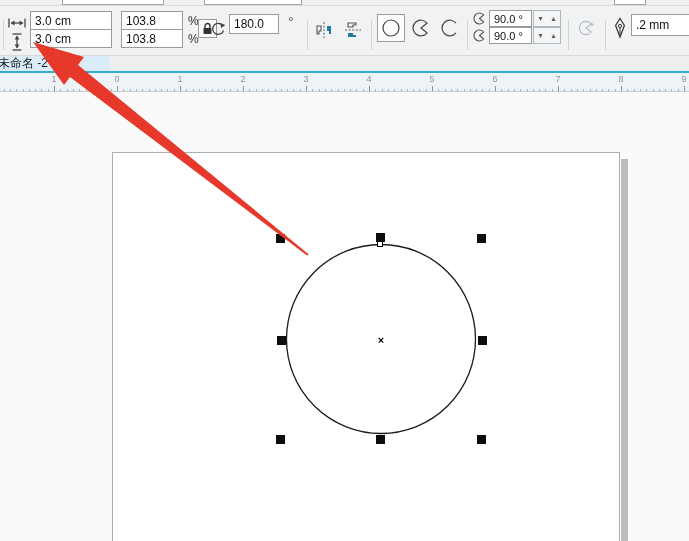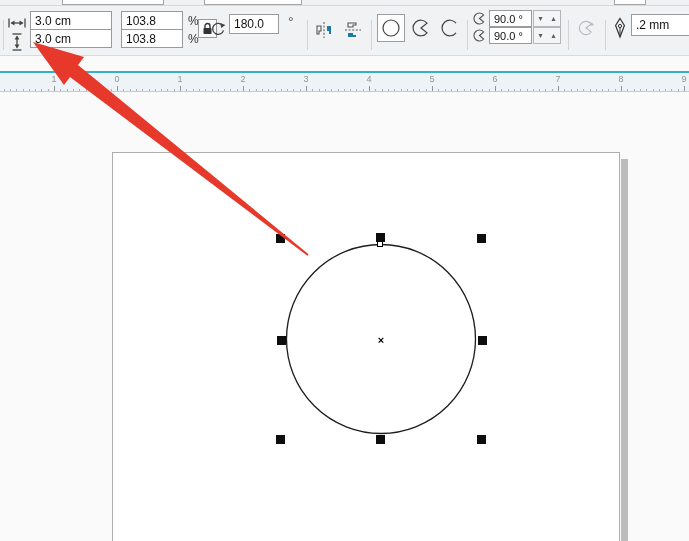--- a/index.html
+++ b/index.html
@@ -173,20 +173,25 @@
     <div class="icnbox" style="left:612px;top:10px;width:16px;height:24px;">
       <svg width="14" height="22" viewBox="0 0 14 22">
         <path d="M7,1.5 L11.4,8.5 L7,20 L2.6,8.5 Z" fill="none" stroke="#333" stroke-width="1.2"></path>
         <circle cx="7" cy="9" r="1.6" fill="none" stroke="#333" stroke-width="1"></circle>
         <line x1="7" y1="10.6" x2="7" y2="19" stroke="#333" stroke-width="1"></line>
       </svg>
     </div>
     <input class="fld" style="left: 631px; top: 8px; width: 62px; height: 22px;" value=".2 mm">
   </div>
 
+  <div class="tab-bar">
+    <div class="tab-active">
+      <span class="tab-label">未命名 -2</span>
+    </div>
+  </div>
   <div class="accent-line"></div>
 
   <div class="ruler">
       <div class="tick-minor" style="left: 3.6px;"></div>
       <div class="tick-minor" style="left: 9.9px;"></div>
       <div class="tick-minor" style="left: 16.2px;"></div>
       <div class="tick-minor" style="left: 22.5px;"></div>
       <div class="tick-minor" style="left: 28.8px;"></div>
       <div class="tick-minor" style="left: 35.1px;"></div>
       <div class="tick-minor" style="left: 41.4px;"></div>

